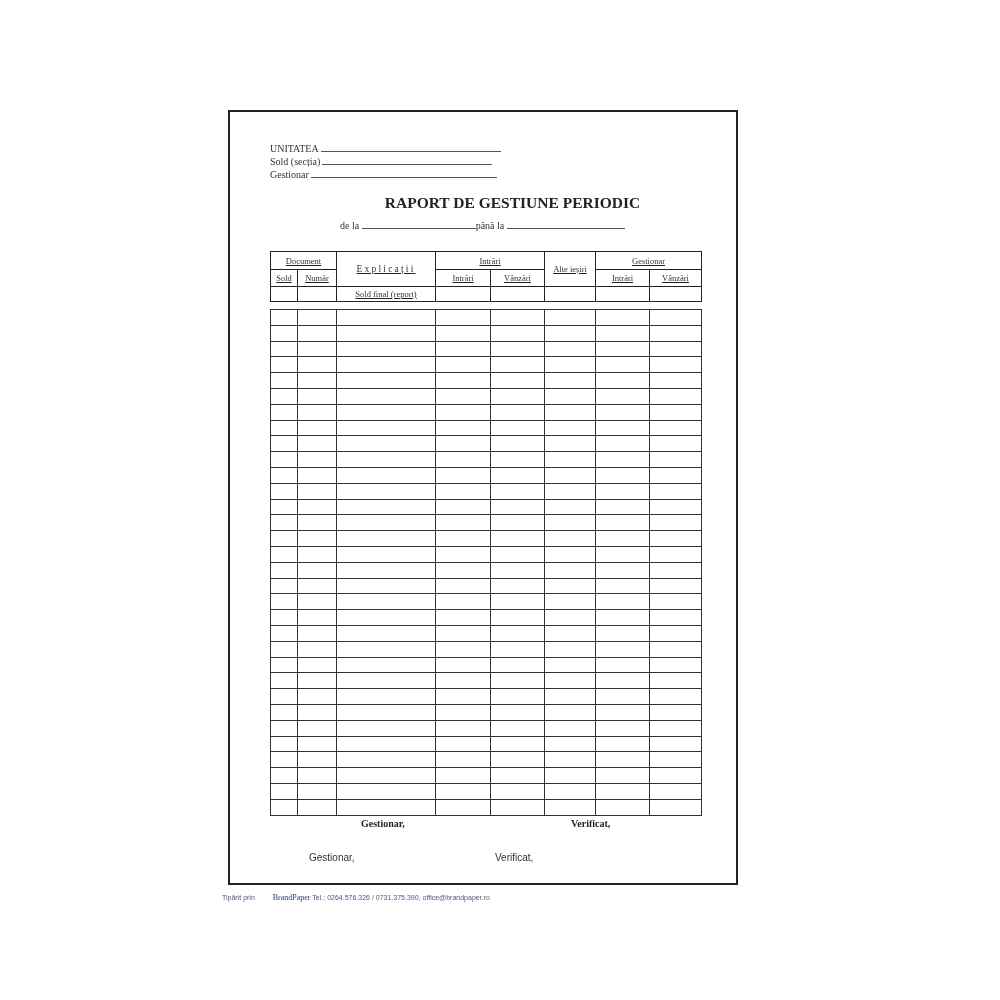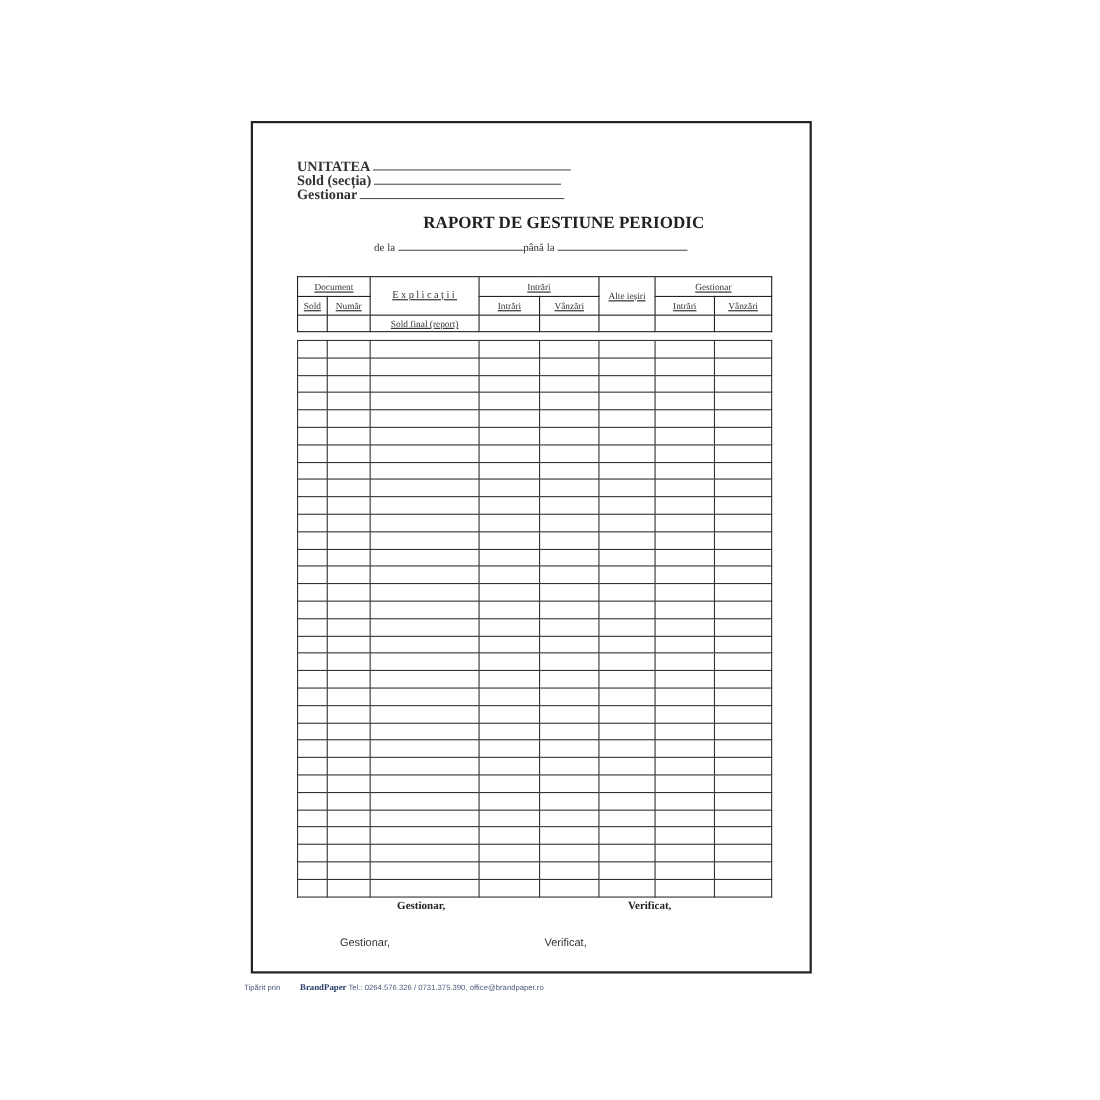--- a/index.html
+++ b/index.html
@@ -1,31 +1,31 @@
 <!DOCTYPE html>
 <html><head>
 <meta charset="utf-8">
 <style>
   html,body{margin:0;padding:0;background:#fff;}
   body{width:1000px;height:1000px;position:relative;overflow:hidden;font-family:"Liberation Serif",serif;color:#222;}
   .frame{position:absolute;left:228px;top:110px;width:506px;height:771px;border:2px solid #222;box-sizing:content-box;}
-  .hdr{position:absolute;left:270px;font-size:13px;color:#333;font-weight:bold;}
+  .hdr{position:absolute;left:270px;font-size:10px;color:#333;}
   .hdr .line{display:inline-block;border-bottom:1px solid #555;vertical-align:baseline;height:1px;margin-left:2px;}
   .title{position:absolute;left:230px;width:565px;top:194px;text-align:center;font-weight:bold;font-size:15.5px;color:#222;}
   .period{position:absolute;left:340px;top:220px;font-size:10px;color:#333;}
   .period .line{display:inline-block;border-bottom:1px solid #555;height:1px;}
   table{border-collapse:collapse;position:absolute;table-layout:fixed;}
   td{border:1px solid #222;padding:0;font-size:8.5px;text-align:center;color:#333;overflow:hidden;}
   .head{left:270px;top:251px;width:431px;border:1.5px solid #222;text-decoration:underline;}
   .body{left:270px;top:309px;width:431px;border:1.5px solid #222;}
   .body td{height:14.8px;border-color:#333;}
   .sig1{position:absolute;top:818px;font-weight:bold;font-size:10px;color:#222;}
   .sig2{position:absolute;top:852px;font-family:"Liberation Sans",sans-serif;font-size:10px;color:#333;}
   .footer{position:absolute;left:222px;top:893px;font-family:"Liberation Sans",sans-serif;font-size:7px;color:#4a5a7a;}
-  .footer .brand{font-family:"Liberation Serif",serif;font-weight:bold;color:#2b3d6b;font-size:8px;padding-left:16px;}
+  .footer .brand{font-family:"Liberation Serif",serif;font-weight:normal;color:#2b3d6b;font-size:8px;padding-left:16px;}
   .spaced{letter-spacing:2.2px;}
 </style>
 </head>
 <body>
 
 <div class="frame"></div>
 
 <div class="hdr" style="top:143px;">
   <span>UNITATEA</span><span class="line" style="width:180px;"></span>
 </div>

